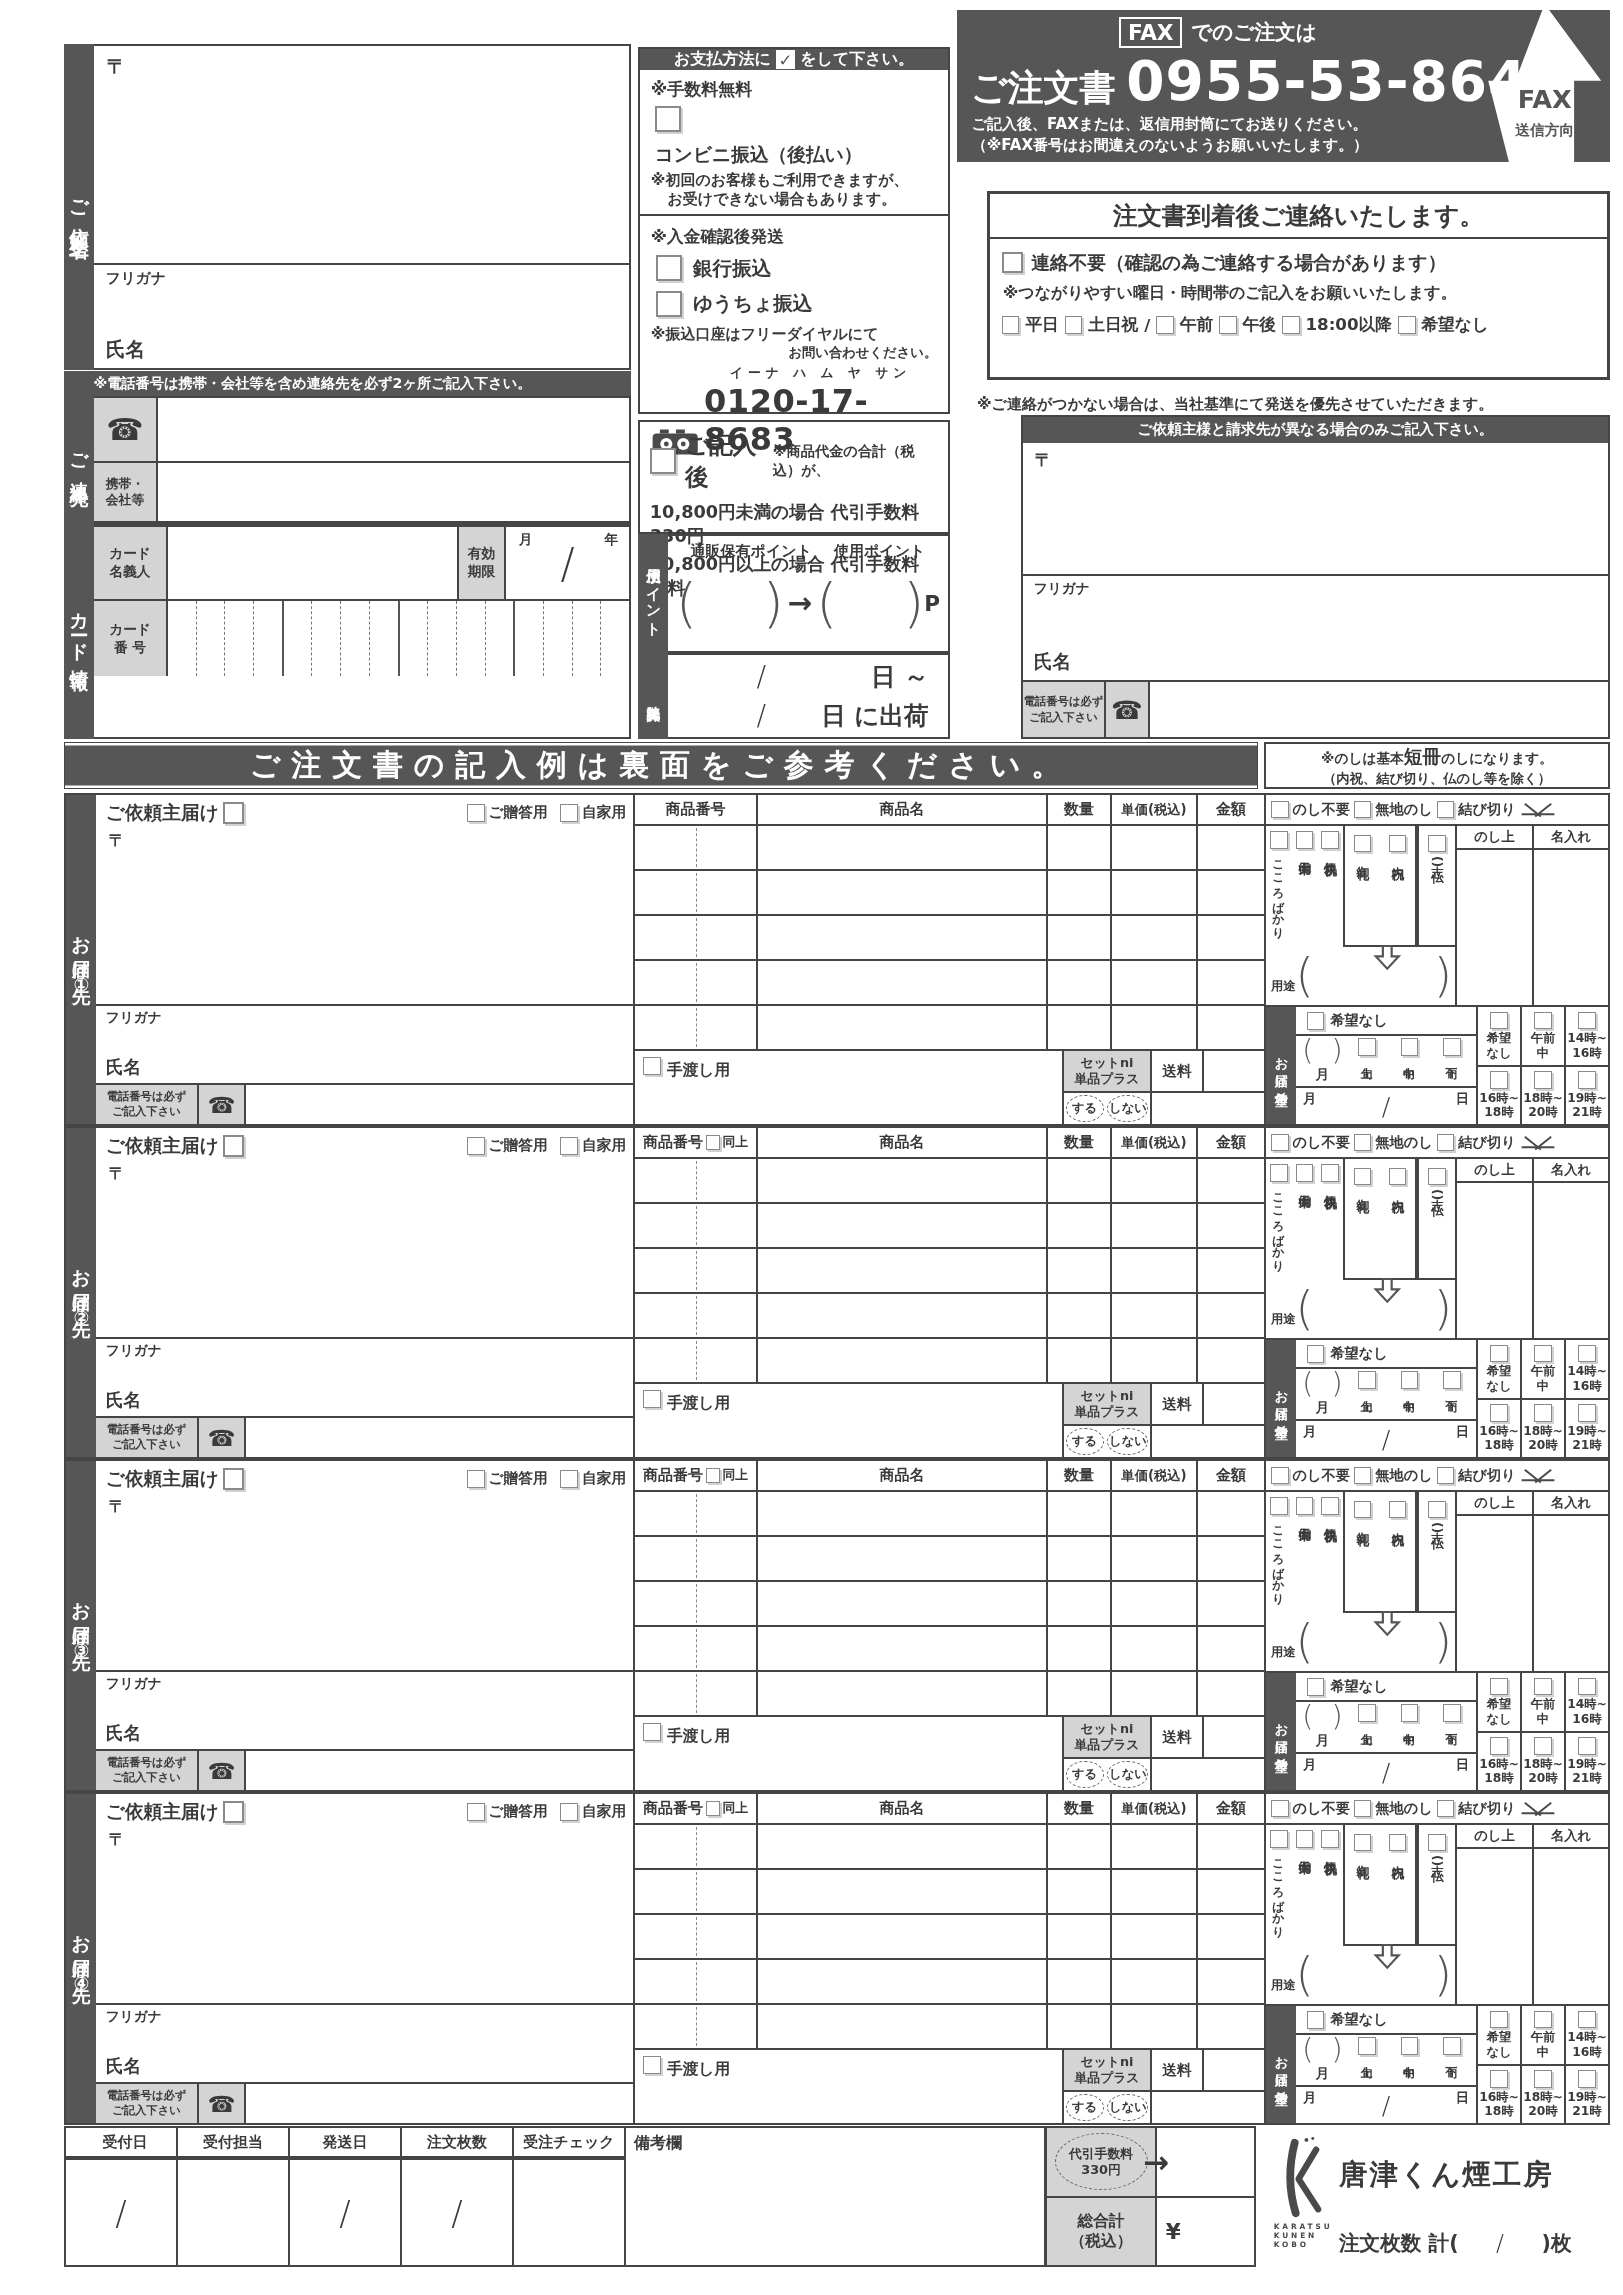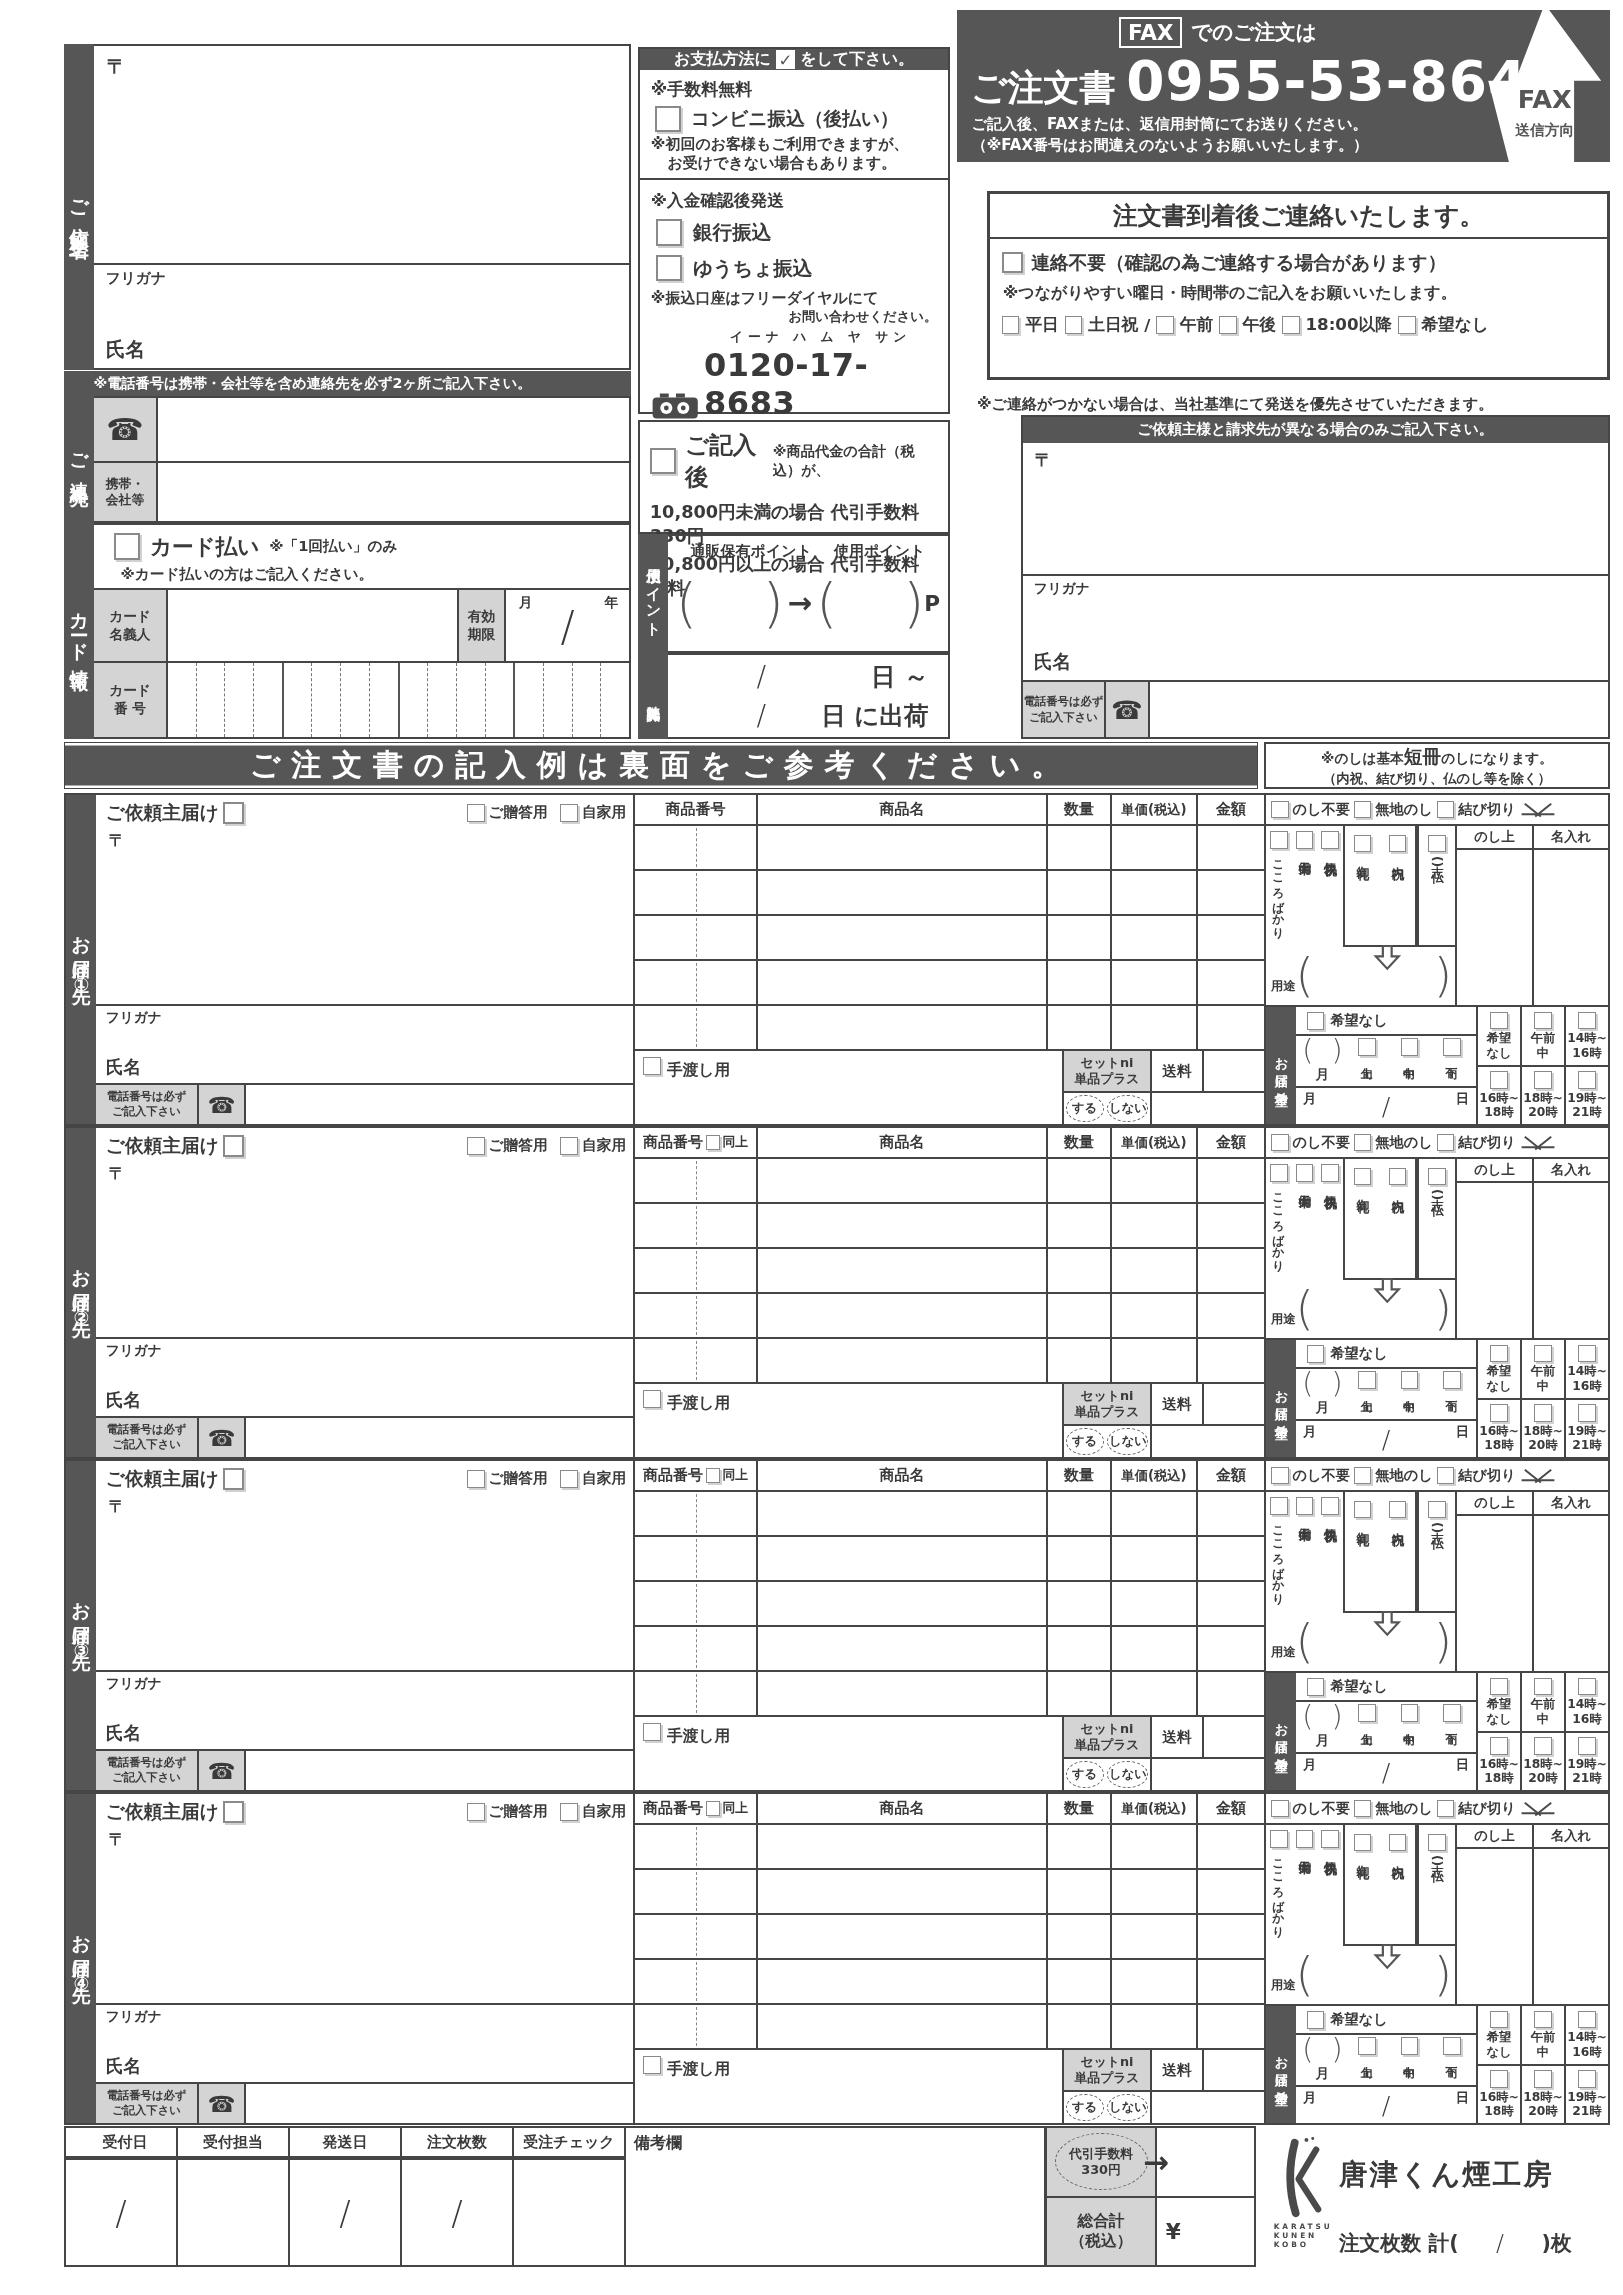--- a/index.html
+++ b/index.html
@@ -94,28 +94,20 @@
         <div class="grow"></div>
       </div>
     </div>
   </div>
 
   <div class="abs row" style="left:64px; top:523px; width:567px; height:216px;">
     <div class="vstrip">
       <span class="vtext" style="font-size:18.7px;">カード情報</span>
     </div>
     <div class="col grow b6" style="border-left:none;">
-      <div style="height:64px; padding:6.9px 0 0 19.6px;">
-        <div class="row" style="align-items:center; gap:9.8px;">
-          <span class="cb lg"></span>
-          <span class="lbl" style="font-size:21.6px;">カード払い</span>
-          <span class="lbl" style="font-size:14.7px;">※「1回払い」のみ</span>
-        </div>
-        <div class="lbl" style="font-size:14.7px; padding:3.9px 0 0 6.9px;">※カード払いの方はご記入ください。</div>
-      </div>
       <div class="row" style="height:74px; border-top:2px solid var(--ink);">
         <div class="gycell col" style="flex:0 0 74px; font-size:13.7px; border-right:2px solid var(--ink); line-height:1.3;">
           <span>カード</span>
             <span>名義人</span>
         </div>
         <div class="grow"></div>
         <div class="gycell col" style="flex:0 0 49px; font-size:13.7px; border-left:2px solid var(--ink); border-right:2px solid var(--ink); line-height:1.3;">
           <span>有効</span>
             <span>期限</span>
         </div>
@@ -153,21 +145,21 @@
   </div>
 
   <div class="abs col b6" style="left:638px; top:47px; width:312px; height:367px;">
     <div class="dkbar row" style="height:30px; align-items:center; justify-content:center; gap:4.9px; font-size:16px; font-weight:bold;">
       <span>お支払方法に</span>
       <span style="display:inline-flex; width:19.6px; height:19.6px; background:#fff; color:var(--dk); border:1.5px solid #fff; align-items:center; justify-content:center; font-size:16.7px;">✓</span>
       <span>をして下さい。</span>
     </div>
     <div class="col" style="padding:7.9px 10.8px 4.9px 10.8px; border-bottom:2px solid var(--ink);">
       <span class="lbl" style="font-size:17px;">※手数料無料</span>
-      <div class="row" style="align-items:flex-start; gap:9.8px; padding:4.9px 0 2.9px 3.9px;">
+      <div class="row" style="align-items:flex-start; gap:9.8px; padding:4.9px 0 2.9px 3.9px;flex-direction:column;">
         <span class="cb lg"></span>
         <span class="lbl" style="font-size:18.7px;">コンビニ振込（後払い）</span>
       </div>
       <span class="lbl" style="font-size:15px;">※初回のお客様もご利用できますが、</span>
       <span class="lbl" style="font-size:15px; padding-left:16.7px;">お受けできない場合もあります。</span>
     </div>
     <div class="col grow" style="padding:8.8px 10.8px 4.9px 10.8px;">
       <span class="lbl" style="font-size:16.7px;">※入金確認後発送</span>
       <div class="row" style="align-items:center; gap:10.8px; padding:6.9px 0 0 4.9px;">
         <span class="cb lg"></span>

